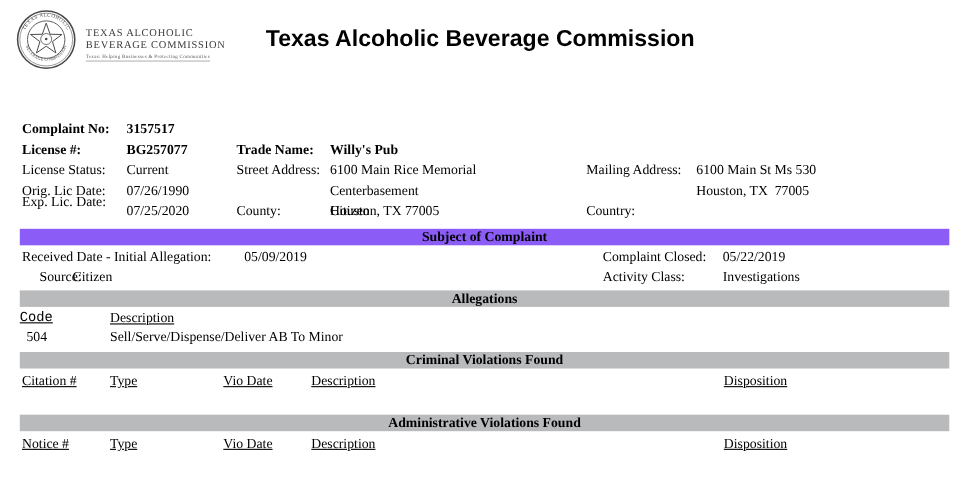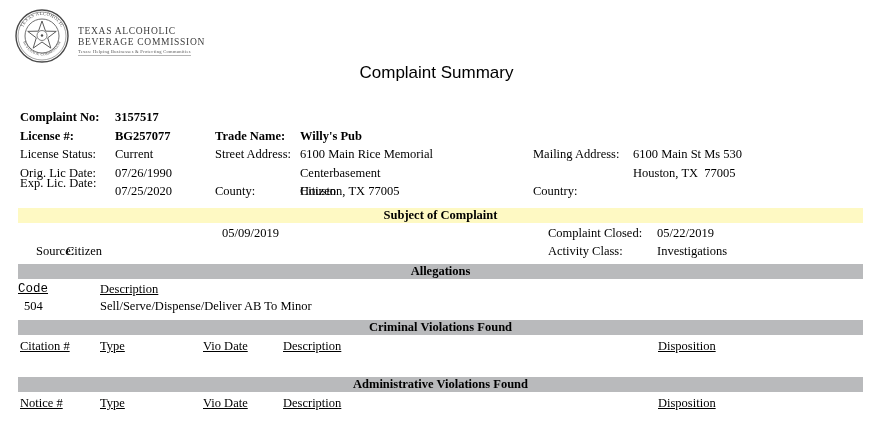--- a/index.html
+++ b/index.html
@@ -52,21 +52,21 @@
       </text>
       <text font-size="3.8" font-family="Liberation Serif, serif" fill="#4a4a4a" letter-spacing="0.2">
         <textPath href="#arcBot" startOffset="50%" text-anchor="middle">BEVERAGE COMMISSION</textPath>
       </text>
     </svg>
     <div class="logo-line logo-l1">TEXAS ALCOHOLIC</div>
     <div class="logo-line logo-l2">BEVERAGE COMMISSION</div>
     <div class="logo-tag">Texas: Helping Businesses &amp; Protecting Communities</div>
   </div>
 
-  <div class="doc-subtitle">Complaint Summary</div>
+  <div class="doc-title">Texas Alcoholic Beverage Commission</div>
 
   <span class="t b" style="left:20px;top:110px;">Complaint No:</span>
   <span class="t b" style="left:115px;top:110px;">3157517</span>
 
   <span class="t b" style="left:20px;top:129px;">License #:</span>
   <span class="t b" style="left:115px;top:129px;">BG257077</span>
   <span class="t b" style="left:215px;top:129px;">Trade Name:</span>
   <span class="t b" style="left:300px;top:129px;">Willy's Pub</span>
 
   <span class="t" style="left:20px;top:147px;">License Status:</span>
@@ -83,22 +83,23 @@
 
   <span class="t" style="left:20px;top:176px;">Exp. Lic. Date:</span>
   <span class="t" style="left:115px;top:184px;">07/25/2020</span>
   <span class="t" style="left:215px;top:184px;">County:</span>
 
   <span class="overlap" style="left:300px;top:184px;">Houston, TX 77005</span>
   <span class="overlap" style="left:300px;top:184px;">Citizen</span>
   <span class="t" style="left:533px;top:184px;">Country:</span>
   <span class="t" style="left:633px;top:184px;"></span>
 
-  <div class="bar" style="top: 208px; background: #fef9c3;">Subject of Complaint</div>
+  <div class="bar" style="top: 208px; background: #8b5cf6;">Subject of Complaint</div>
 
+  <span class="t" style="left:20px;top:226px;">Received Date - Initial Allegation:</span>
   <span class="t" style="left:222px;top:226px;">05/09/2019</span>
   <span class="t" style="left:548px;top:226px;">Complaint Closed:</span>
   <span class="t" style="left:657px;top:226px;">05/22/2019</span>
 
   <span class="t" style="left:36px;top:244px;">Source:</span>
   <span class="t" style="left:66px;top:244px;">Citizen</span>
   <span class="t" style="left:548px;top:244px;">Activity Class:</span>
   <span class="t" style="left:657px;top:244px;">Investigations</span>
 
   <div class="bar" style="top: 264px; background: rgb(185, 186, 188);">Allegations</div>

